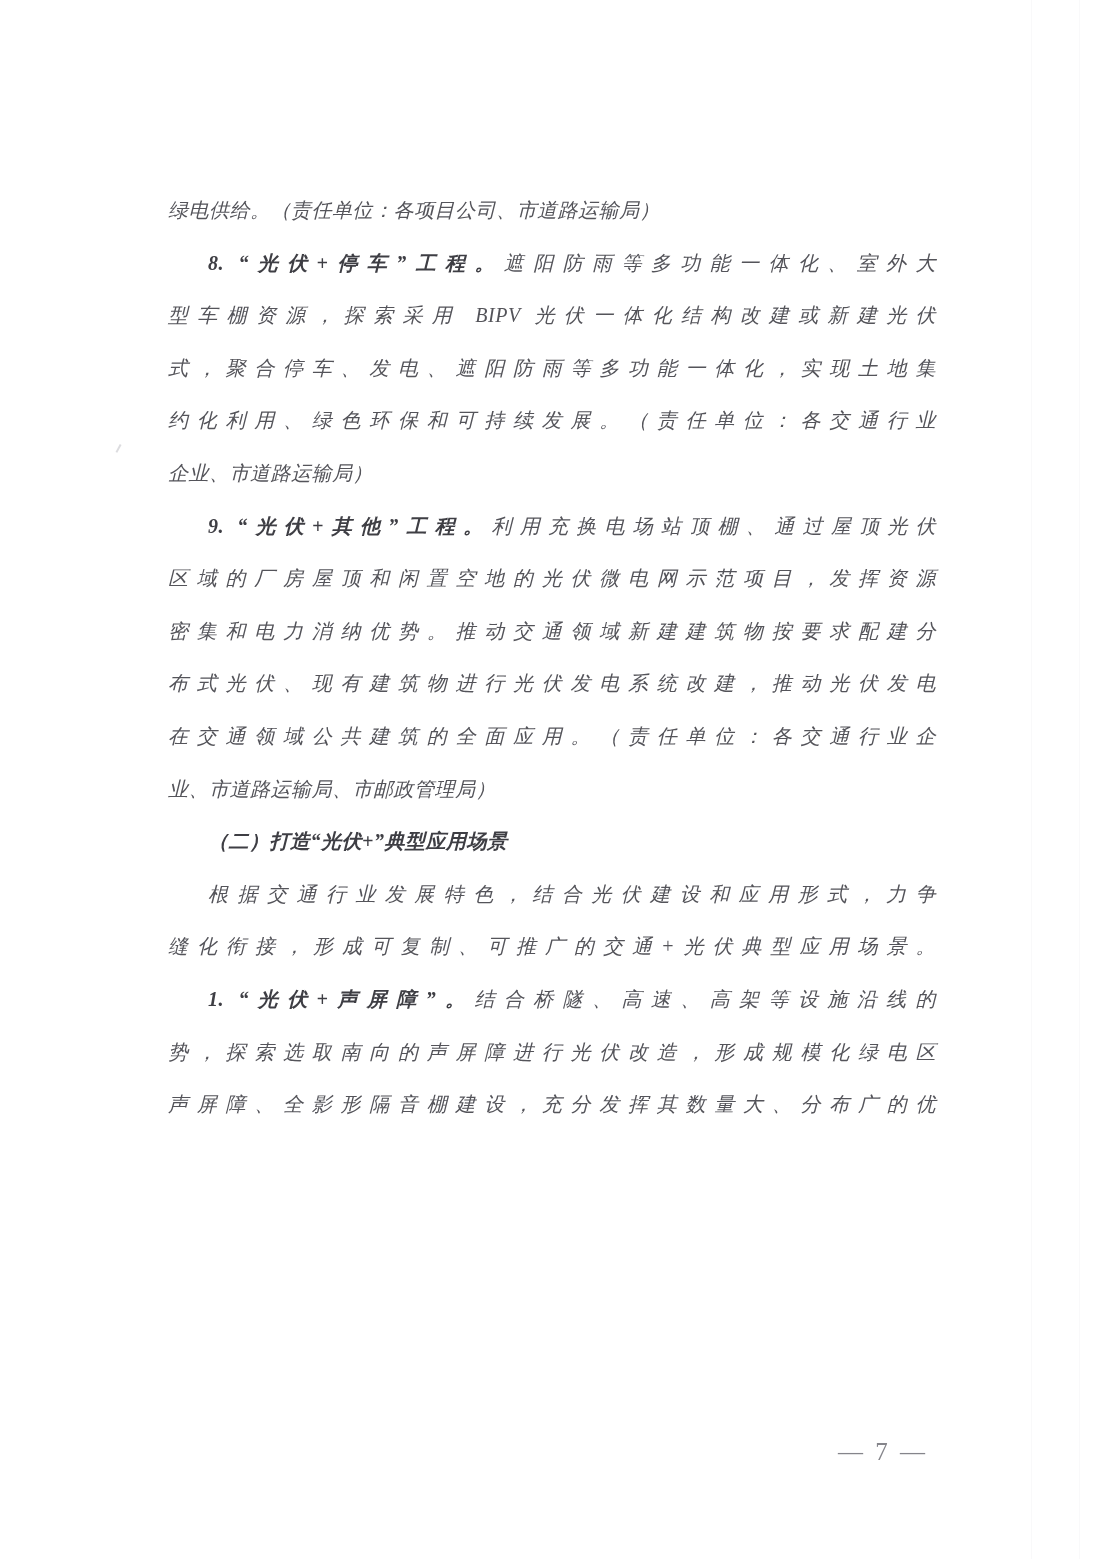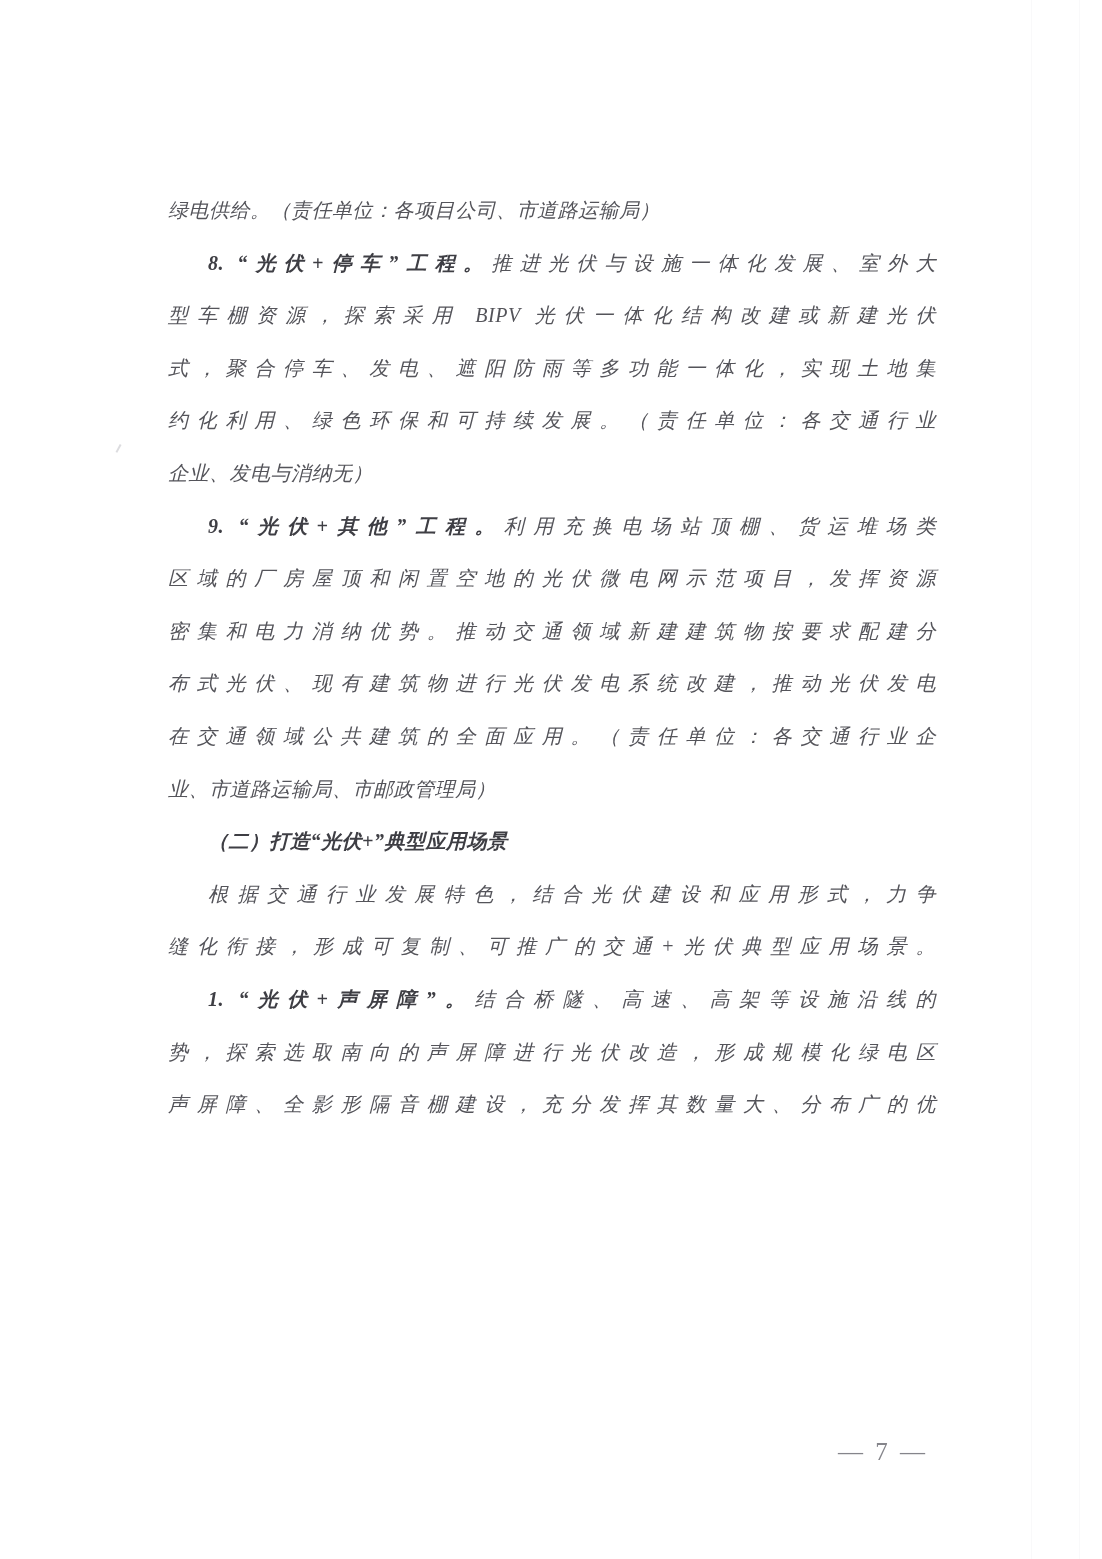--- a/index.html
+++ b/index.html
@@ -71,26 +71,26 @@
   }
   .scan-line.l1 { left: 1031px; }
   .scan-line.l2 { left: 1079px; }
 </style>
 </head>
 <body>
 
 <div class="page">
   <div class="text-block" id="lines-container">
       <div class="line"><span class="seg">绿电供给。（责任单位：各项目公司、市道路运输局）</span></div>
-      <div class="line fill indent"><span class="seg bold">8. “光伏+停车”工程。</span><span class="seg">推进光伏与设施一体化发展、室外大</span></div>
+      <div class="line fill indent"><span class="seg bold">8. “光伏+停车”工程。</span><span class="seg">遮阳防雨等多功能一体化、室外大</span></div>
       <div class="line fill"><span class="seg">型车棚资源，探索采用 BIPV 光伏一体化结构改建或新建光伏</span></div>
       <div class="line fill"><span class="seg">式，聚合停车、发电、遮阳防雨等多功能一体化，实现土地集</span></div>
       <div class="line fill"><span class="seg">约化利用、绿色环保和可持续发展。（责任单位：各交通行业</span></div>
-      <div class="line"><span class="seg">企业、发电与消纳无）</span></div>
-      <div class="line fill indent"><span class="seg bold">9. “光伏+其他”工程。</span><span class="seg">利用充换电场站顶棚、货运堆场类</span></div>
+      <div class="line"><span class="seg">企业、市道路运输局）</span></div>
+      <div class="line fill indent"><span class="seg bold">9. “光伏+其他”工程。</span><span class="seg">利用充换电场站顶棚、通过屋顶光伏</span></div>
       <div class="line fill"><span class="seg">区域的厂房屋顶和闲置空地的光伏微电网示范项目，发挥资源</span></div>
       <div class="line fill"><span class="seg">密集和电力消纳优势。推动交通领域新建建筑物按要求配建分</span></div>
       <div class="line fill"><span class="seg">布式光伏、现有建筑物进行光伏发电系统改建，推动光伏发电</span></div>
       <div class="line fill"><span class="seg">在交通领域公共建筑的全面应用。（责任单位：各交通行业企</span></div>
       <div class="line"><span class="seg">业、市道路运输局、市邮政管理局）</span></div>
       <div class="line indent"><span class="seg bold">（二）打造“光伏+”典型应用场景</span></div>
       <div class="line fill indent"><span class="seg">根据交通行业发展特色，结合光伏建设和应用形式，力争</span></div>
       <div class="line fill"><span class="seg">缝化衔接，形成可复制、可推广的交通+光伏典型应用场景。</span></div>
       <div class="line fill indent"><span class="seg bold">1. “光伏+声屏障”。</span><span class="seg">结合桥隧、高速、高架等设施沿线的</span></div>
       <div class="line fill"><span class="seg">势，探索选取南向的声屏障进行光伏改造，形成规模化绿电区</span></div>

